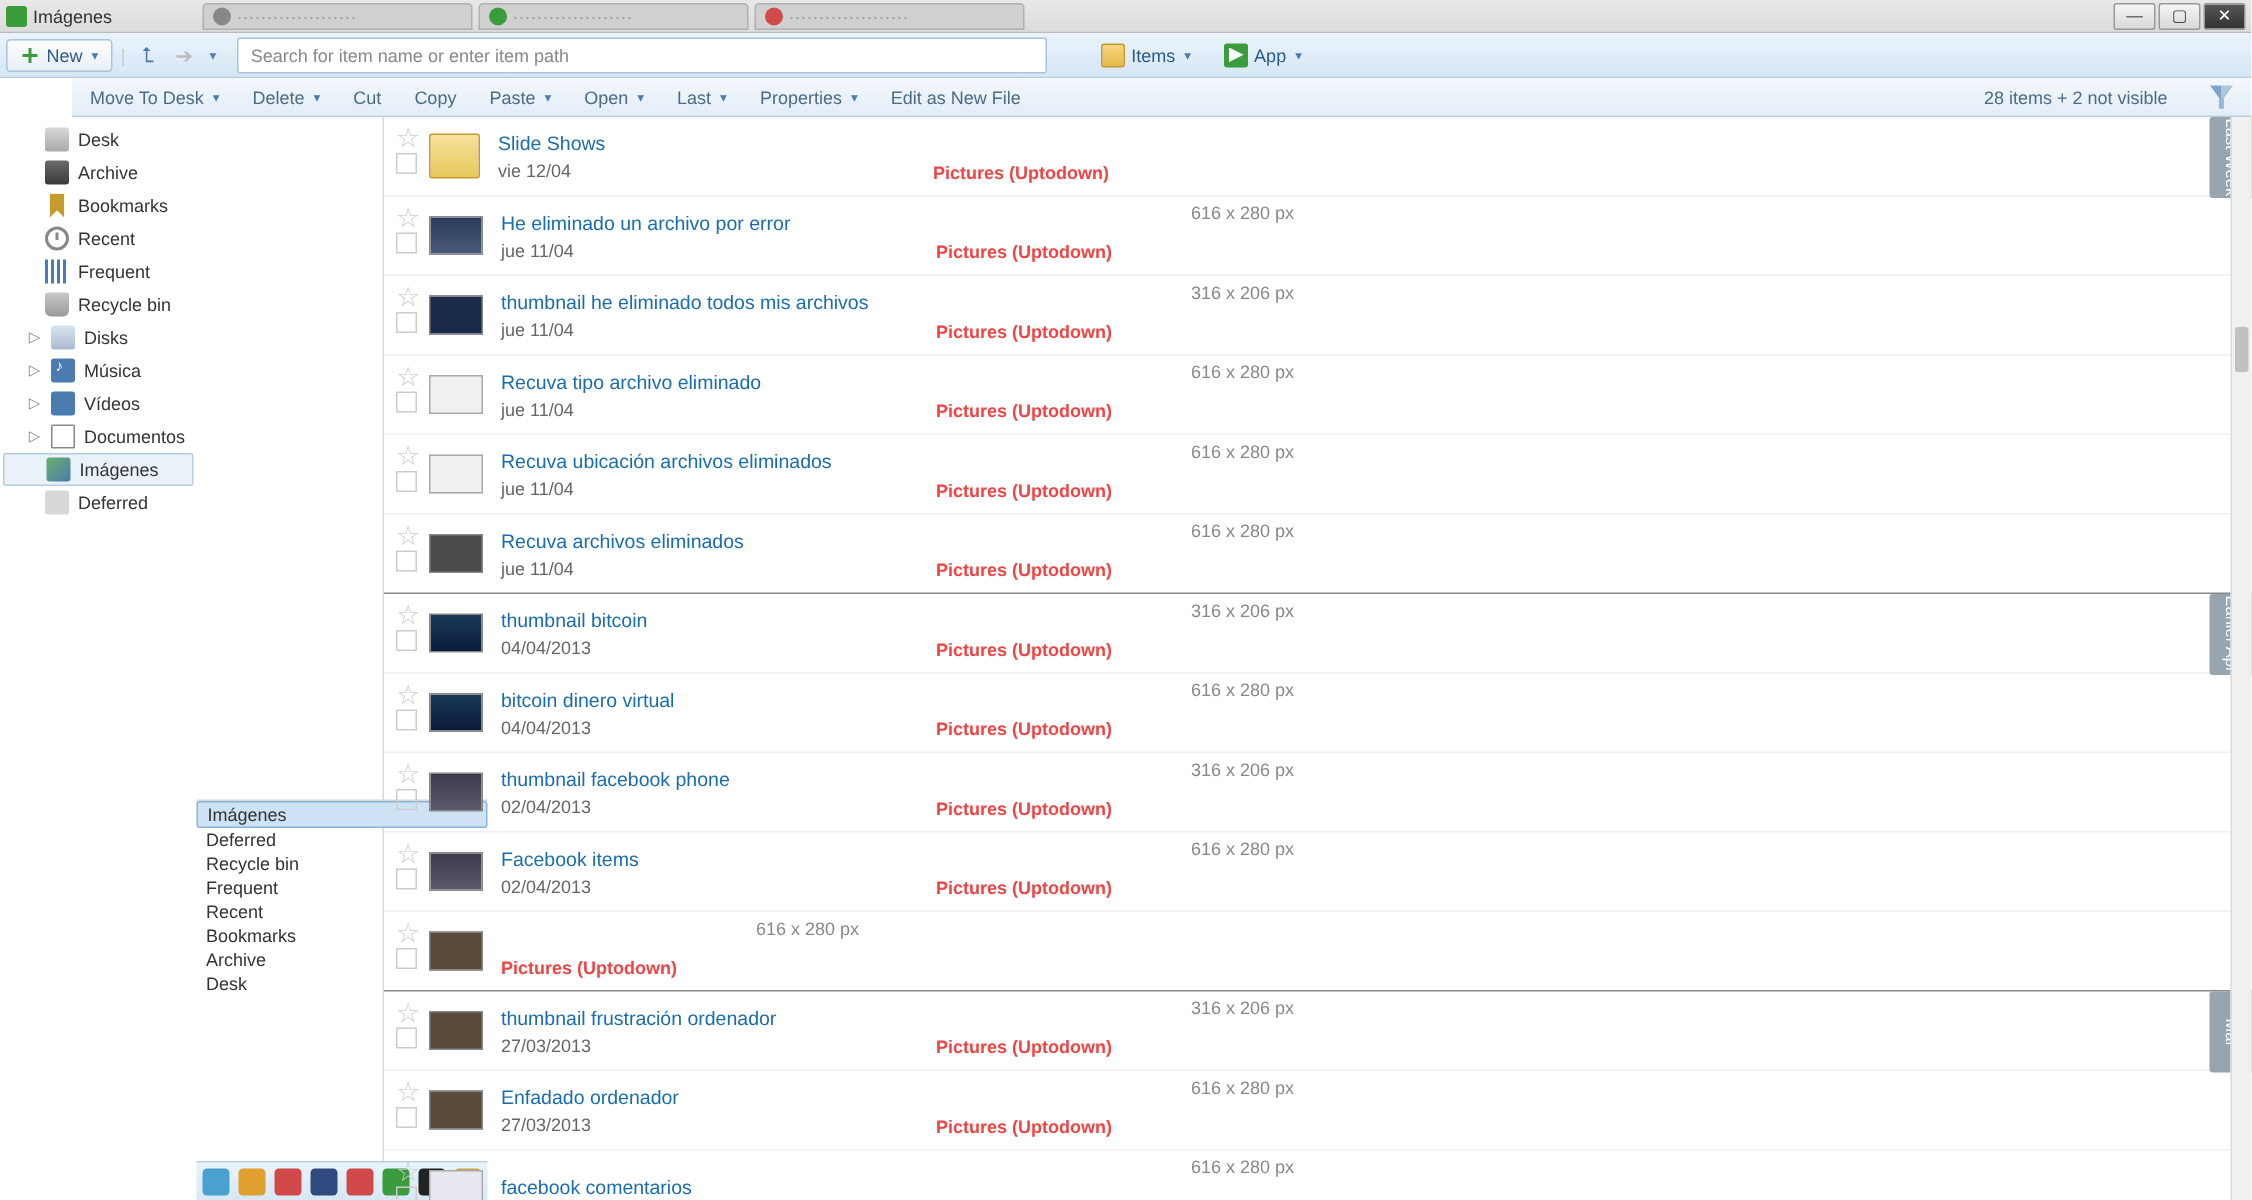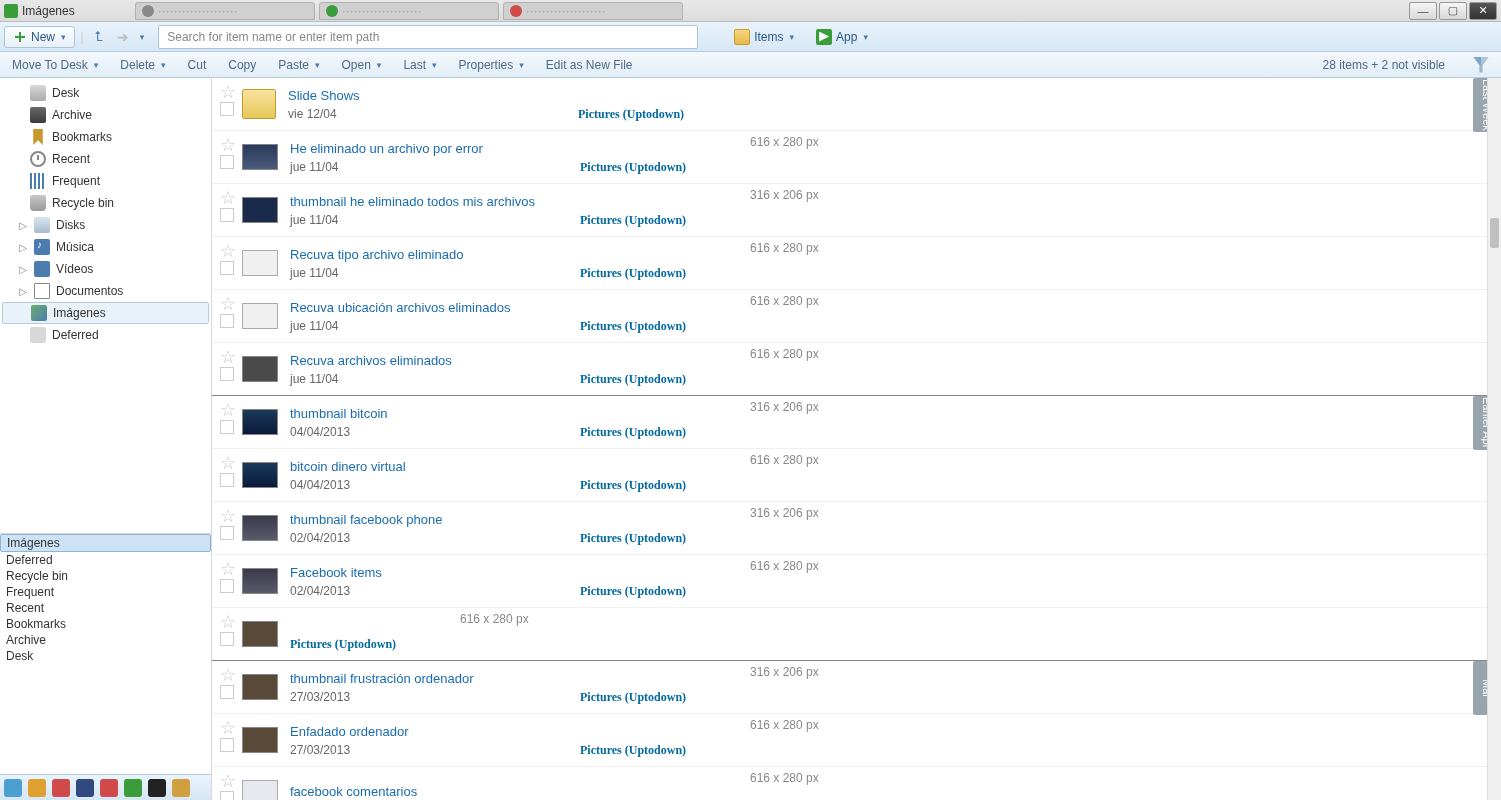--- a/index.html
+++ b/index.html
@@ -30,31 +30,31 @@
 .searchbox { flex: 0 0 540px; height: 24px; border: 1px solid #a9c3da; background: #fff; border-radius: 2px; padding: 0 8px; color: #888; display:flex; align-items:center; margin-left: 8px;}
 .toolbar1 .gap { width: 16px; }
 .tb-btn { display: flex; align-items: center; gap: 4px; padding: 3px 8px; color: #2a5a8a; }
 .tb-btn .ico { width: 16px; height: 16px; display: inline-block; }
 .ico-folder { background: linear-gradient(#f7d77e,#e6b84a); border-radius: 2px; border:1px solid #c79a2e;}
 .ico-app { background: #3a9c3a; border-radius: 2px; position:relative; }
 .ico-app::after { content:''; position:absolute; inset:3px; background:#fff; clip-path: polygon(0 0,100% 50%,0 100%); }
 .dd { color: #4a7cb0; font-size: 9px; margin-left:2px;}
 
 
-.toolbar2 { height: 26px; background: linear-gradient(#f3f8fc,#e2edf7); border-bottom: 1px solid #b6cde0; display: flex; align-items: center; padding: 0 12px; gap: 22px; color: #4d6a86; }
+.toolbar2 { height: 26px; background: linear-gradient(#f3f8fc,#e2edf7); border-bottom: 1px solid #b6cde0; display: flex; align-items: center; padding: 0 12px; gap: 22px; color: #4d6a86; margin-left: 48px; }
 .toolbar2 .tb2 { display:flex; align-items:center; gap:4px; font-size:12px;}
 .toolbar2 .spacer { flex:1; }
 .status-text { color: #4d6a86; font-size: 12px; }
 .filter-icon { width:16px; height:16px; background: conic-gradient(#b0c8dd,#7aa3c6); clip-path: polygon(0 0,100% 0,60% 55%,60% 100%,40% 100%,40% 55%); margin-left:6px;}
 
 
 .main { flex:1; display:flex; overflow:hidden; }
 
 
-.sidebar { width: 212px; background: #fff; border-right: 1px solid #d8d8d8; display:flex; flex-direction:column; }
+.sidebar { width: 256px; background: #fff; border-right: 1px solid #d8d8d8; display:flex; flex-direction:row; }
 .tree { padding: 4px 0; }
 .tree-item { display:flex; align-items:center; padding: 2px 8px 2px 18px; height:22px; color:#333; gap:6px; }
 .tree-item.indent { padding-left: 30px; }
 .tree-item .expand { width:10px; color:#888; font-size:10px; text-align:center;}
 .tree-item.selected { background: #e9f1f9; border:1px solid #b6cde0; border-radius:2px; margin:0 2px; padding-left:28px;}
 .tree-item .ti-icon { width:16px; height:16px; }
 .ti-desk { background: linear-gradient(#d8d8d8,#aaa); border-radius:2px;}
 .ti-archive { background: linear-gradient(#6a6a6a,#3a3a3a); border-radius:2px;}
 .ti-bookmarks { background: #c79a2e; clip-path: polygon(20% 0,80% 0,80% 100%,50% 70%,20% 100%);}
 .ti-recent { background: #fff; border:2px solid #888; border-radius:50%; position:relative;}
@@ -86,21 +86,21 @@
 .chk { width:14px; height:14px; border:1px solid #ccc; margin:0 8px 0 4px; align-self:flex-end; margin-bottom:10px;}
 .thumb { width:36px; height:26px; background:#2a3a5a; border:1px solid #888; margin-right:12px; flex-shrink:0;}
 .thumb.folder { background: linear-gradient(#f7e29e,#e6c85a); border:1px solid #c79a2e; border-radius:2px; width:34px; height:30px;}
 .thumb.t1{background:linear-gradient(#2a3a5a,#4a5a7a);} .thumb.t2{background:#1a2a4a;}
 .thumb.t3{background:#f0f0f0;border:1px solid #aaa;} .thumb.t4{background:#4a4a4a;}
 .thumb.t5{background:linear-gradient(#1a3a5a,#0a1a3a);} .thumb.t6{background:linear-gradient(#3a3a4a,#5a5a6a);}
 .thumb.t7{background:#5a4a3a;} .thumb.t8{background:#e8e8f0;border:1px solid #aaa;}
 .row-main { display:flex; flex-direction:column; width:290px; gap:4px;}
 .row-title { color:#1a6cb0; font-size:13px;}
 .row-date { color:#666; font-size:12px;}
-.row-loc { color:#0369a1; font-weight:600; font-size:12px; width:160px;font-family:Liberation Serif, serif;}
+.row-loc { color:#ef4444; font-weight:600; font-size:12px; width:160px;}
 .row-dim { color:#888; font-size:12px; margin-left:10px; align-self:flex-start; margin-top:4px;}
 
 .date-tab { position:absolute; right:0; width:28px; height:54px; background:#98a4ae; color:#fff; writing-mode:vertical-rl; text-align:center; font-size:11px; display:flex; align-items:center; justify-content:center; border-radius:2px 0 0 2px;}
 
 .vscroll { position:absolute; right:0; top:0; bottom:0; width:14px; background:#f0f0f0; border-left:1px solid #ddd;}
 .vscroll .vthumb { position:absolute; left:2px; right:2px; top:140px; height:30px; background:#c0c0c0; border-radius:2px;}
 </style>
 </head>
 <body>
 

